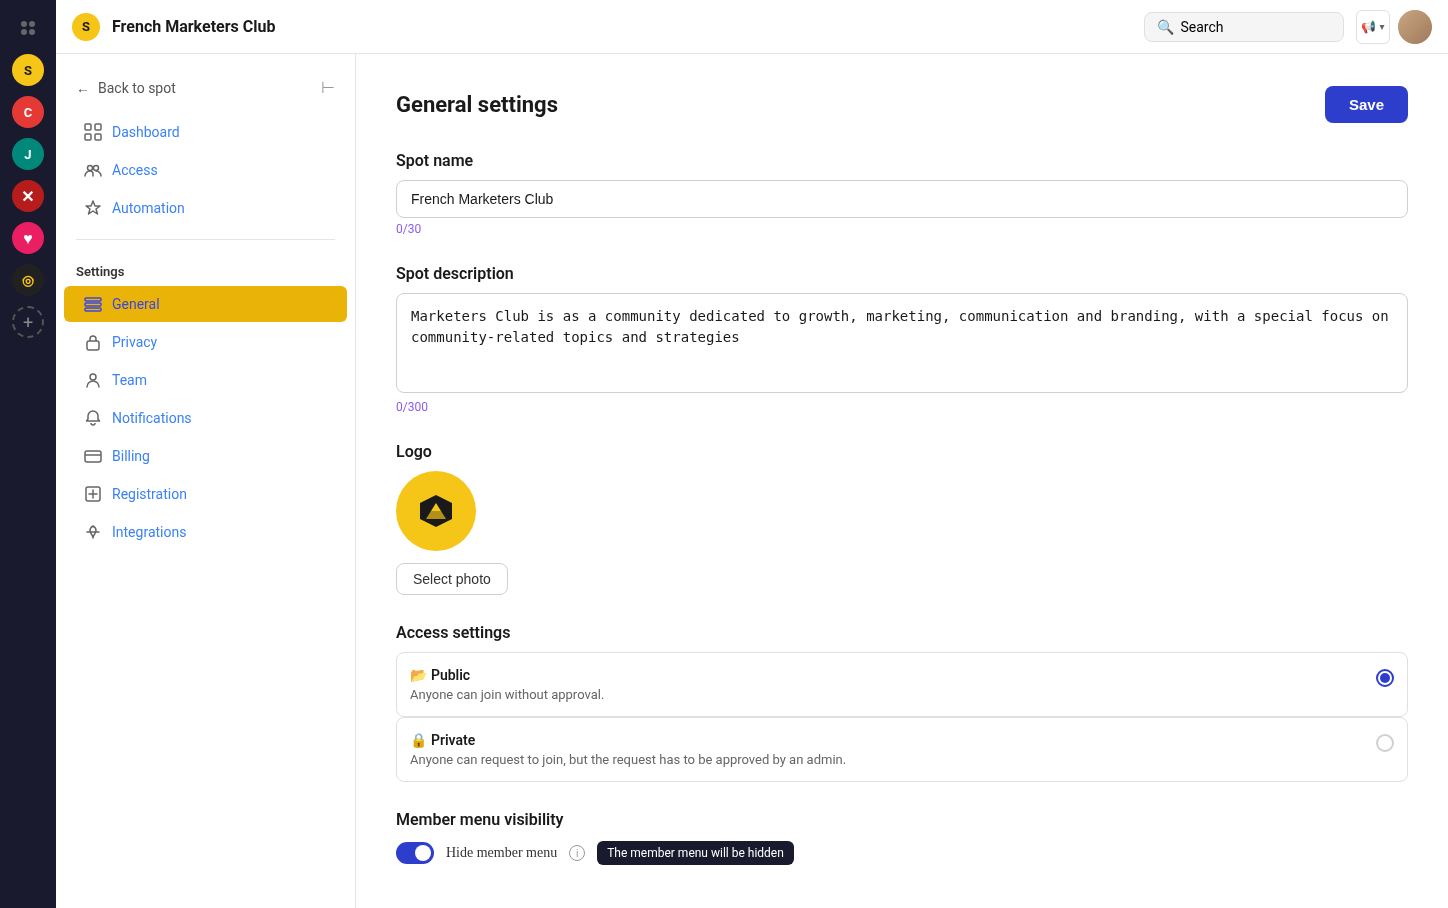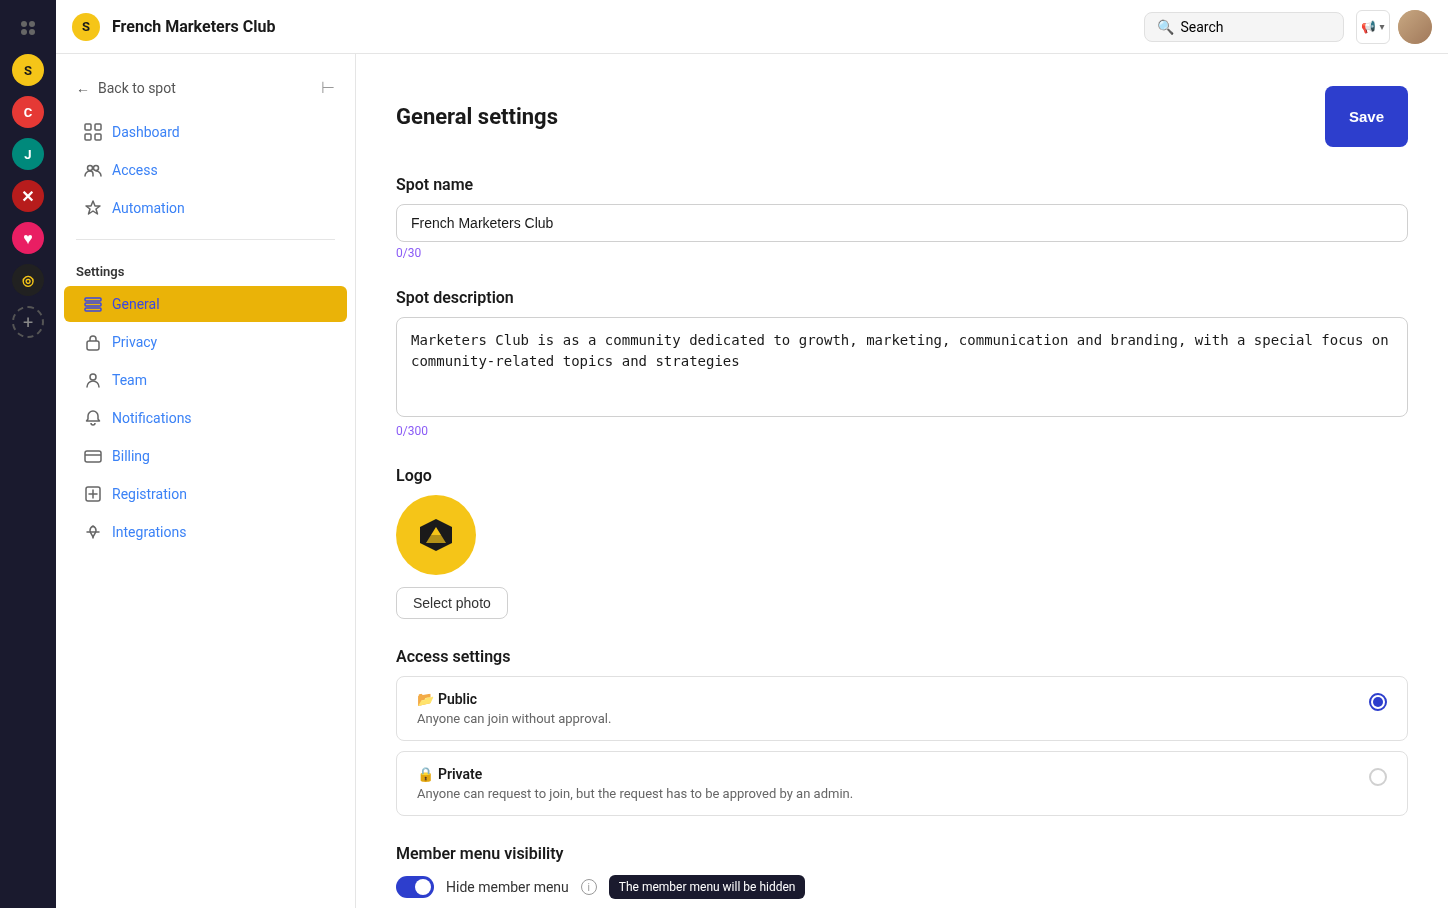--- a/index.html
+++ b/index.html
@@ -217,21 +217,21 @@
       align-items: center;
       justify-content: space-between;
       margin-bottom: 28px;
     }
     .page-title { font-size: 22px; font-weight: 700; color: #1a1a1a; }
     .save-btn {
       background: #2d3ecd;
       color: white;
       border: none;
       border-radius: 8px;
-      padding: 22px 24px;
+      padding: 10px 24px;
       font-size: 15px;
       font-weight: 600;
       cursor: pointer;
     }
 
     .form-section { margin-bottom: 28px; }
     .form-label { font-weight: 600; font-size: 16px; color: #1a1a1a; margin-bottom: 10px; display: block; }
     .form-input {
       width: 100%;
       border: 1px solid #d0d0d0;
@@ -274,25 +274,24 @@
       font-size: 14px;
       font-weight: 500;
       color: #333;
       cursor: pointer;
     }
 
     
     .access-option {
       border: 1px solid #e0e0e0;
       border-radius: 8px;
-      padding: 14px 20px;
+      padding: 14px 13px;
       display: flex;
       align-items: flex-start;
       gap: 12px;
-      margin-bottom: 10px;
       cursor: pointer;
       position: relative;
     }
     .access-option-content { flex: 1; }
     .access-option-title { font-weight: 600; font-size: 14px; margin-bottom: 4px; }
     .access-option-desc { font-size: 13px; color: #666; }
     .radio-btn {
       width: 18px;
       height: 18px;
       border-radius: 50%;
@@ -335,21 +334,21 @@
       width: 16px;
       height: 16px;
       background: white;
       border-radius: 50%;
       position: absolute;
       top: 3px;
       left: 3px;
       transition: left 0.2s;
     }
     .toggle-knob.on { left: 19px; }
-    .toggle-label { font-size: 14px; color: #333; }
+    .toggle-label { font-size: 14px; color: #333; font-family: Liberation Serif, serif; }
     .tooltip-badge {
       background: #1a1a2e;
       color: white;
       font-size: 12px;
       padding: 5px 10px;
       border-radius: 6px;
       white-space: nowrap;
     }
     .info-icon {
       width: 16px;

